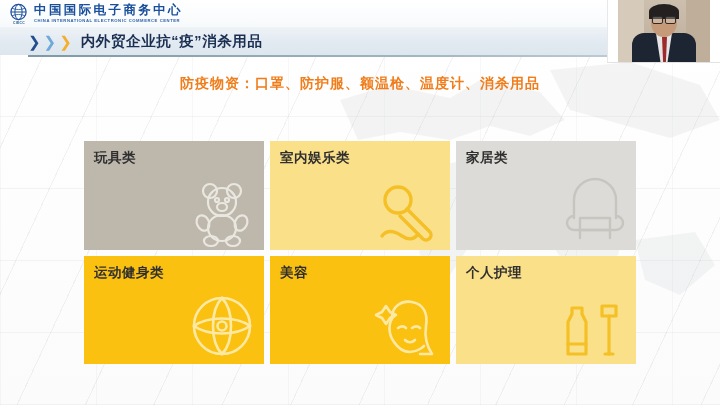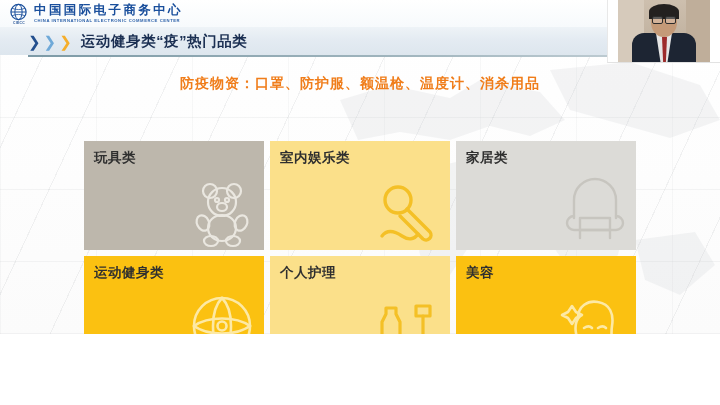--- a/index.html
+++ b/index.html
@@ -2,21 +2,21 @@
 <html><head>
 <meta charset="utf-8">
 <style>
   html,body{margin:0;padding:0;}
   body{
     width:720px;height:405px;overflow:hidden;
     font-family:"Liberation Sans","DejaVu Sans",sans-serif;
     background:#ffffff;position:relative;
   }
   #slide{
-    position:absolute;inset:0;width:720px;height:334px;overflow:hidden;
+    position:absolute;inset:0;width:720px;height:405px;overflow:hidden;
     background:
       linear-gradient(180deg,#ffffff 0%,#fdfdfd 55%,#fbfbfb 100%);
   }
   
   .bg-texture{
     position:absolute;inset:0;
     background-image:
       repeating-linear-gradient(115deg, rgba(150,155,160,.13) 0 1px, rgba(0,0,0,0) 1px 62px),
       repeating-linear-gradient(0deg, rgba(150,155,160,.10) 0 1px, rgba(0,0,0,0) 1px 72px),
       repeating-linear-gradient(90deg, rgba(150,155,160,.07) 0 1px, rgba(0,0,0,0) 1px 96px);
@@ -152,21 +152,21 @@
         <div class="logo-en">CHINA INTERNATIONAL ELECTRONIC COMMERCE CENTER</div>
       </div>
     </div>
   </div>
 
   <div class="titlebar">
     <div class="titlebar-inner">
       <span class="chev c1">❯</span>
       <span class="chev c2">❯</span>
       <span class="chev c3">❯</span>
-      <span class="slide-subtitle">运动健身类“疫”热门品类</span>
+      <span class="slide-subtitle">内外贸企业抗“疫”消杀用品</span>
     </div>
   </div>
   <div class="rule"></div>
 
   <div class="webcam">
     <div class="webcam-inner">
       <div class="wc-wall-l"></div>
       <div class="wc-wall-r"></div>
       <div class="wc-body"></div>
       <div class="wc-shirt"></div>
@@ -230,46 +230,46 @@
           <circle cx="36" cy="38" r="28"></circle>
           <circle cx="36" cy="38" r="4.5"></circle>
           <path d="M36 10 C24 22 24 54 36 66"></path>
           <path d="M36 10 C48 22 48 54 36 66"></path>
           <path d="M8 38 C22 28 50 28 64 38"></path>
           <path d="M8 38 C22 48 50 48 64 38"></path>
         </svg>
       </div>
     </div>
 
+    <div class="tile" style="background:#fbc111">
+      <div class="tile-label">美容</div>
+      <div class="tile-icon">
+        <svg viewBox="0 0 74 74" fill="none" stroke="#fde9a4" stroke-width="2.6" stroke-linecap="round" stroke-linejoin="round">
+          <path d="M20 30 c0 -12 10 -18 20 -16 c12 2 16 12 14 24 c-2 14 2 22 6 28 h-12"></path>
+          <path d="M22 28 c-6 6 -6 18 0 26 c4 6 10 10 16 10 c8 0 14 -6 14 -6"></path>
+          <path d="M26 40 c3 -2 6 -2 8 0 M40 40 c3 -2 6 -2 8 0"></path>
+          <path d="M33 52 c3 3 7 3 10 0"></path>
+          <path d="M14 18 l4 6 l6 3 l-6 3 l-4 6 l-4 -6 l-6 -3 l6 -3 z"></path>
+        </svg>
+      </div>
+    </div>
+
     <div class="tile" style="background:#fbe08a">
       <div class="tile-label">个人护理</div>
       <div class="tile-icon">
         <svg viewBox="0 0 74 74" fill="none" stroke="#f4c026" stroke-width="3.2" stroke-linecap="round" stroke-linejoin="round">
           <path d="M14 20 h10 v6 l4 8 v32 h-18 v-32 l4 -8 z"></path>
           <path d="M10 56 h18"></path>
           <path d="M44 18 h14 v10 h-14 z"></path>
           <path d="M51 28 v38"></path>
           <path d="M47 66 h8"></path>
         </svg>
       </div>
     </div>
 
-    <div class="tile" style="background:#fbc111">
-      <div class="tile-label">美容</div>
-      <div class="tile-icon">
-        <svg viewBox="0 0 74 74" fill="none" stroke="#fde9a4" stroke-width="2.6" stroke-linecap="round" stroke-linejoin="round">
-          <path d="M20 30 c0 -12 10 -18 20 -16 c12 2 16 12 14 24 c-2 14 2 22 6 28 h-12"></path>
-          <path d="M22 28 c-6 6 -6 18 0 26 c4 6 10 10 16 10 c8 0 14 -6 14 -6"></path>
-          <path d="M26 40 c3 -2 6 -2 8 0 M40 40 c3 -2 6 -2 8 0"></path>
-          <path d="M33 52 c3 3 7 3 10 0"></path>
-          <path d="M14 18 l4 6 l6 3 l-6 3 l-4 6 l-4 -6 l-6 -3 l6 -3 z"></path>
-        </svg>
-      </div>
-    </div>
-
     <div class="tile" style="background:#dcdbd7">
       <div class="tile-label">园艺</div>
       <div class="tile-icon">
         <svg viewBox="0 0 74 74" fill="none" stroke="#c7c5bf" stroke-width="2.6" stroke-linecap="round" stroke-linejoin="round">
           <path d="M36 44 V22"></path>
           <path d="M36 30 c10 -14 20 -16 20 -16 c0 0 -2 16 -20 18 z"></path>
           <path d="M36 40 c-10 -4 -14 -14 -14 -14 c0 0 10 0 14 8"></path>
           <path d="M20 44 h32 l-4 22 h-24 z"></path>
           <path d="M18 44 h36"></path>
         </svg>

